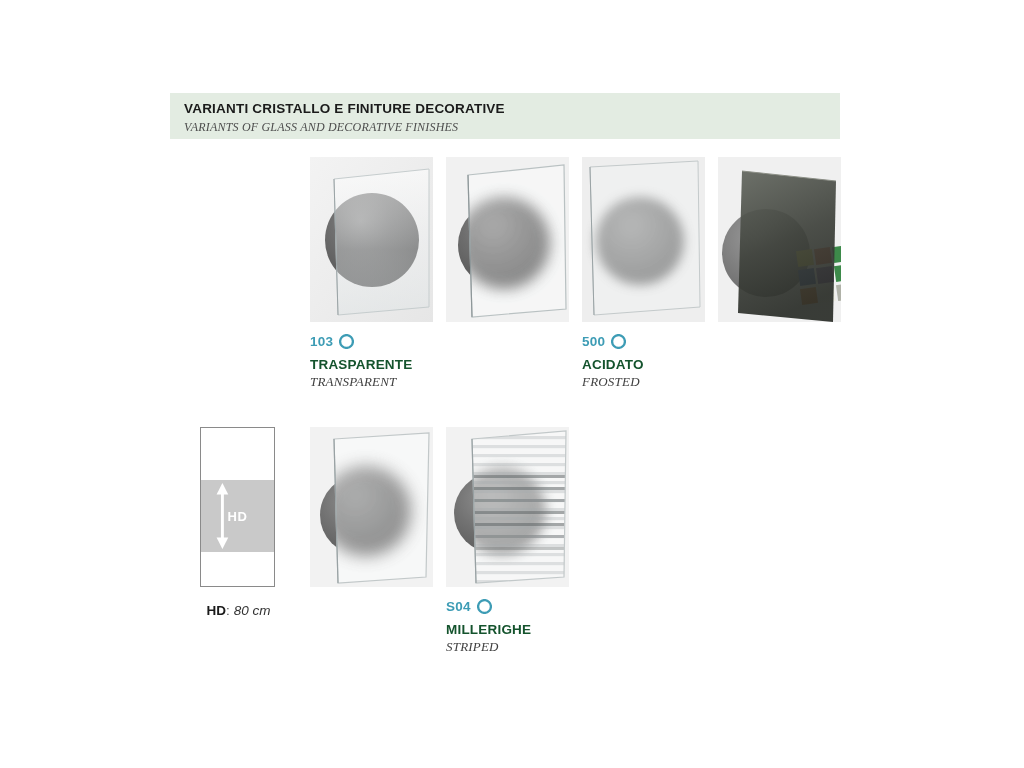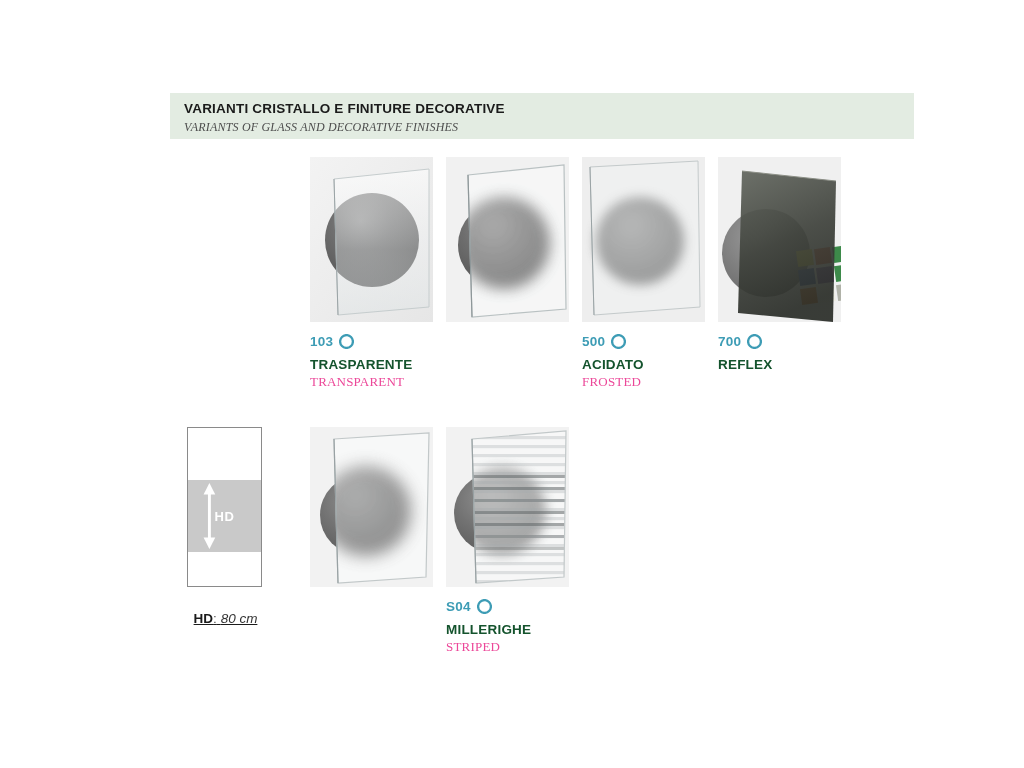--- a/index.html
+++ b/index.html
@@ -13,21 +13,21 @@
     position: relative;
     font-family: "Liberation Sans", sans-serif;
     overflow: hidden;
   }
 
   
   #header-band {
     position: absolute;
     left: 170px;
     top: 93px;
-    width: 744px;
+    width: 670px;
     height: 46px;
     background: #e3ece2;
     padding: 7px 0 0 14px;
     box-sizing: border-box;
   }
   #header-title-it {
     font-size: 13.5px;
     font-weight: bold;
     color: #1b1b1b;
     letter-spacing: 0.2px;
@@ -95,30 +95,31 @@
     margin-top: 7px;
     font-size: 13.5px;
     font-weight: bold;
     color: #14532d;
     letter-spacing: 0.2px;
     line-height: 16px;
   }
   .name-en {
     margin-top: 1px;
     font-family: "Liberation Serif", serif;
+    font-style: italic;
     font-size: 13px;
-    color: #ec4899;
+    color: #404040;
     letter-spacing: 0.2px;
     line-height: 16px;
   }
 
   
   #hd-diagram {
     position: absolute;
-    left: 187px;
+    left: 200px;
     top: 427px;
     width: 77px;
   }
   #hd-box {
     position: relative;
     width: 75px;
     height: 160px;
     border: 1px solid #8a8a8a;
     background: #ffffff;
     box-sizing: border-box;
@@ -146,26 +147,25 @@
     height: 72px;
     display: flex;
     align-items: center;
     justify-content: center;
     font-size: 13px;
     font-weight: bold;
     color: #ffffff;
     letter-spacing: 0.5px;
   }
   #hd-caption {
-    margin-top: 24px;
+    margin-top: 16px;
     text-align: center;
     white-space: nowrap;
     font-size: 13.5px;
     color: #1b1b1b;
-    text-decoration: underline;
   }
   #hd-caption .hd-key { font-weight: bold; }
   #hd-caption .hd-sep { color: #555; }
   #hd-caption .hd-val {
     font-style: italic;
     color: #333;
   }
 </style>
 </head>
 <body>
@@ -305,33 +305,20 @@
           <rect x="99" y="110" width="16" height="16" fill="#6e4a9e" transform="rotate(-8 107 118)"></rect>
           <rect x="117" y="108" width="16" height="16" fill="#3d8a4a" transform="rotate(-8 125 116)"></rect>
           <rect x="83" y="131" width="16" height="16" fill="#e07a28" transform="rotate(-8 91 139)"></rect>
           <rect x="101" y="129" width="16" height="16" fill="#eeeee4" transform="rotate(-8 109 137)"></rect>
           <rect x="119" y="127" width="16" height="16" fill="#b0b2a8" transform="rotate(-8 127 135)"></rect>
         </g>
 
         <path d="M24 14 L118 24 L115 165 L20 156 Z" fill="url(#refl4)" fill-opacity="0.93"></path>
         <path d="M24 14 L118 24" stroke="#8c8f86" stroke-width="1" fill="none"></path>
       </svg>
-    </div>
-    <div class="caption">
-      <div class="code-line">
-        <span class="code">700</span>
-        <span class="code-icon">
-          <svg width="15" height="15" viewBox="0 0 15 15">
-            <circle cx="7.5" cy="7.5" r="6.4" fill="none" stroke="#3d9cb5" stroke-width="2.3"></circle>
-            <path d="M9.2 2.6 C5.0 3.4 3.2 6.2 4.0 9.0 C4.7 11.4 7.2 12.6 9.4 11.6 C7.0 10.0 6.4 7.0 7.6 5.0 Z" fill="#ffffff"></path>
-          </svg>
-        </span>
-      </div>
-      <div class="name-it">REFLEX</div>
-      <div class="name-en"></div>
     </div>
   </div>
 </div>
 
 <div id="hd-diagram">
   <div id="hd-box">
     <div id="hd-band"></div>
     <svg id="hd-arrow" viewBox="0 0 75 72">
       <line x1="22" y1="12" x2="22" y2="60" stroke="#ffffff" stroke-width="3"></line>
       <polygon points="22,2 16,14 28,14" fill="#ffffff"></polygon>

